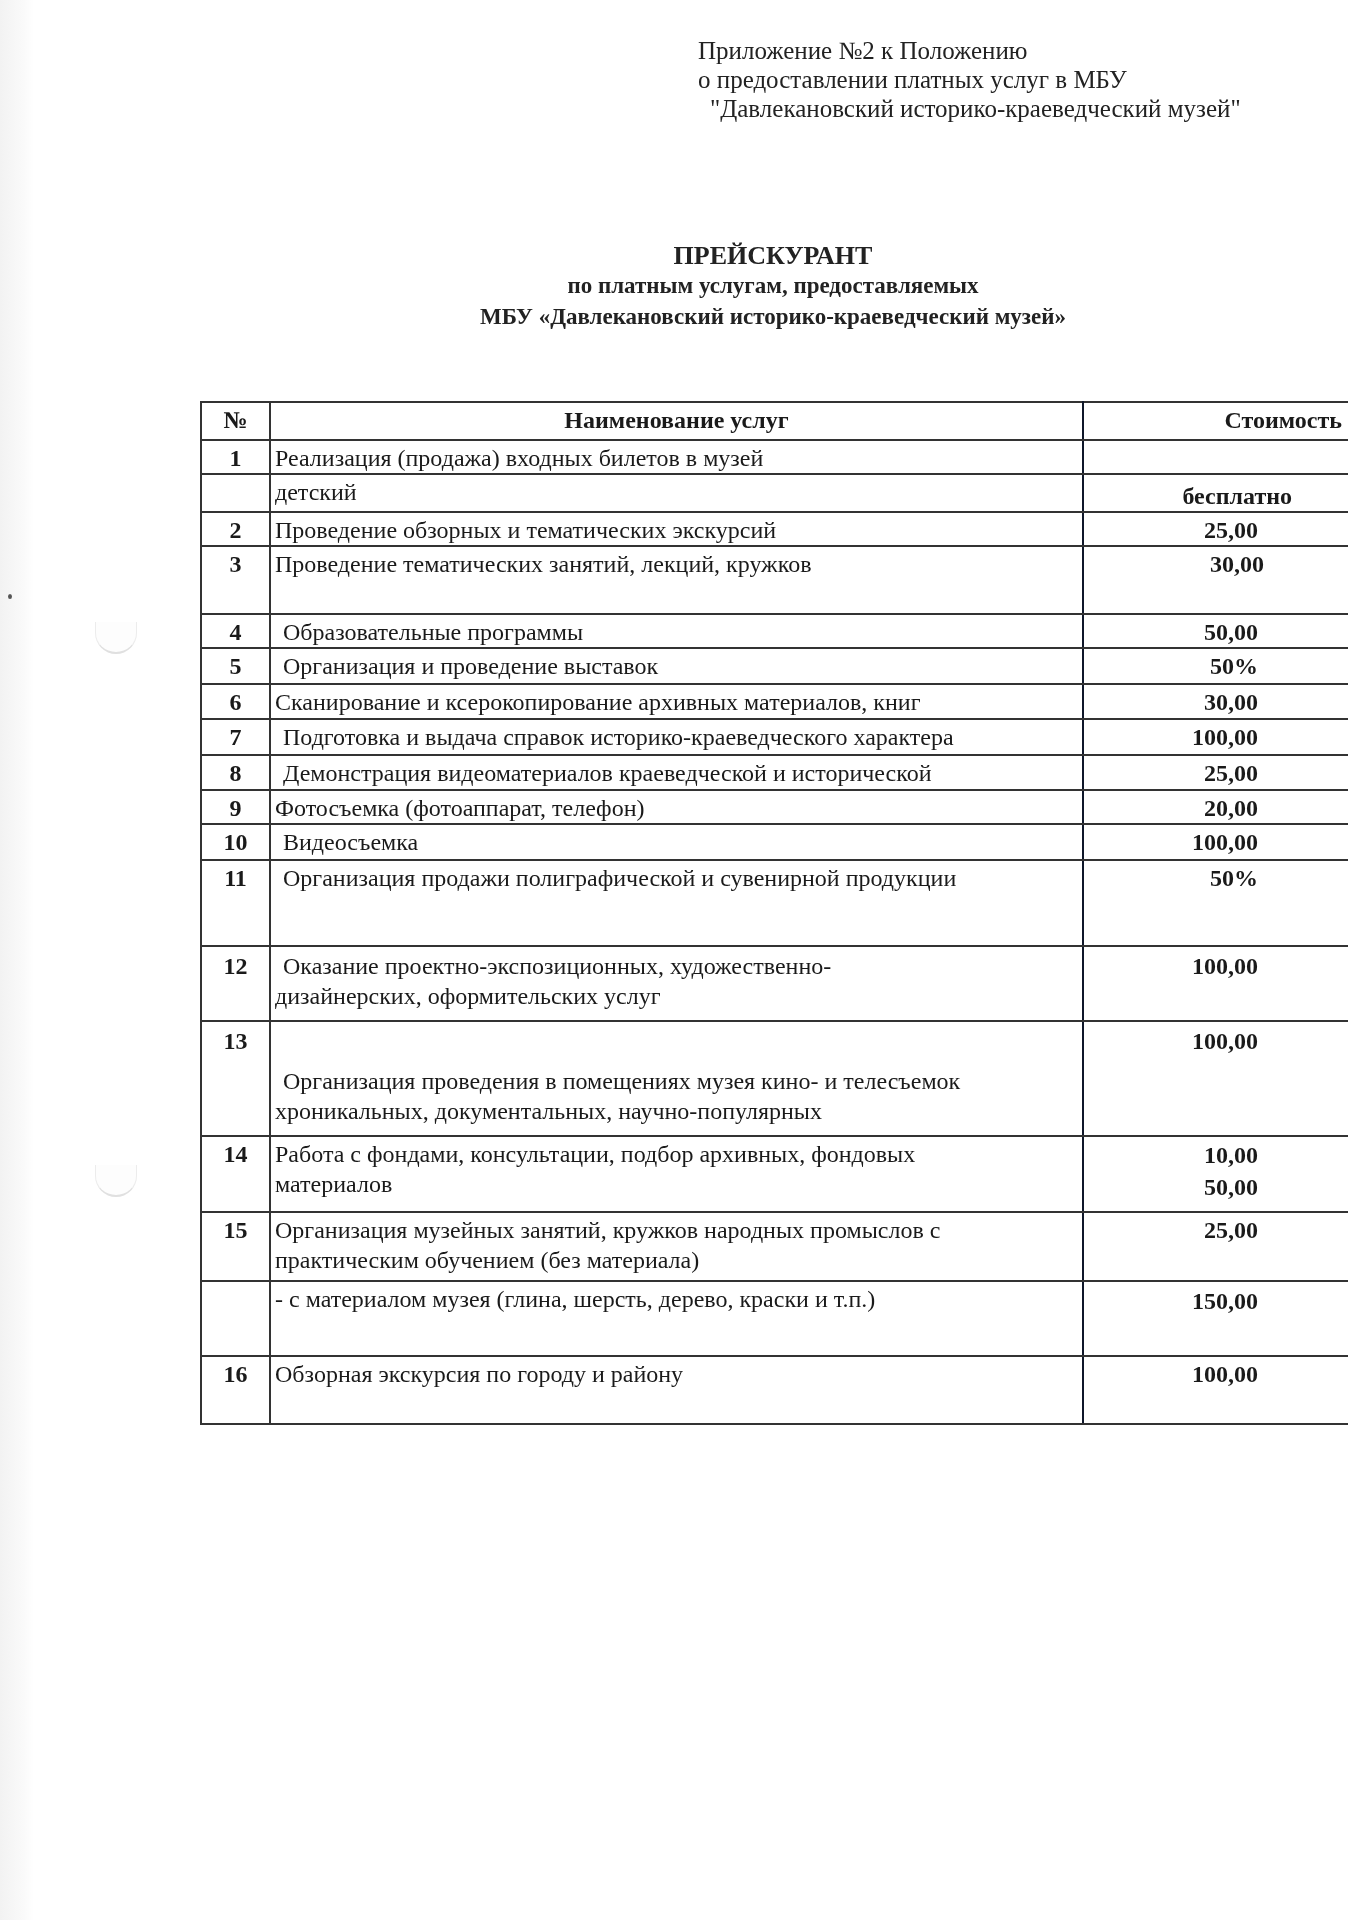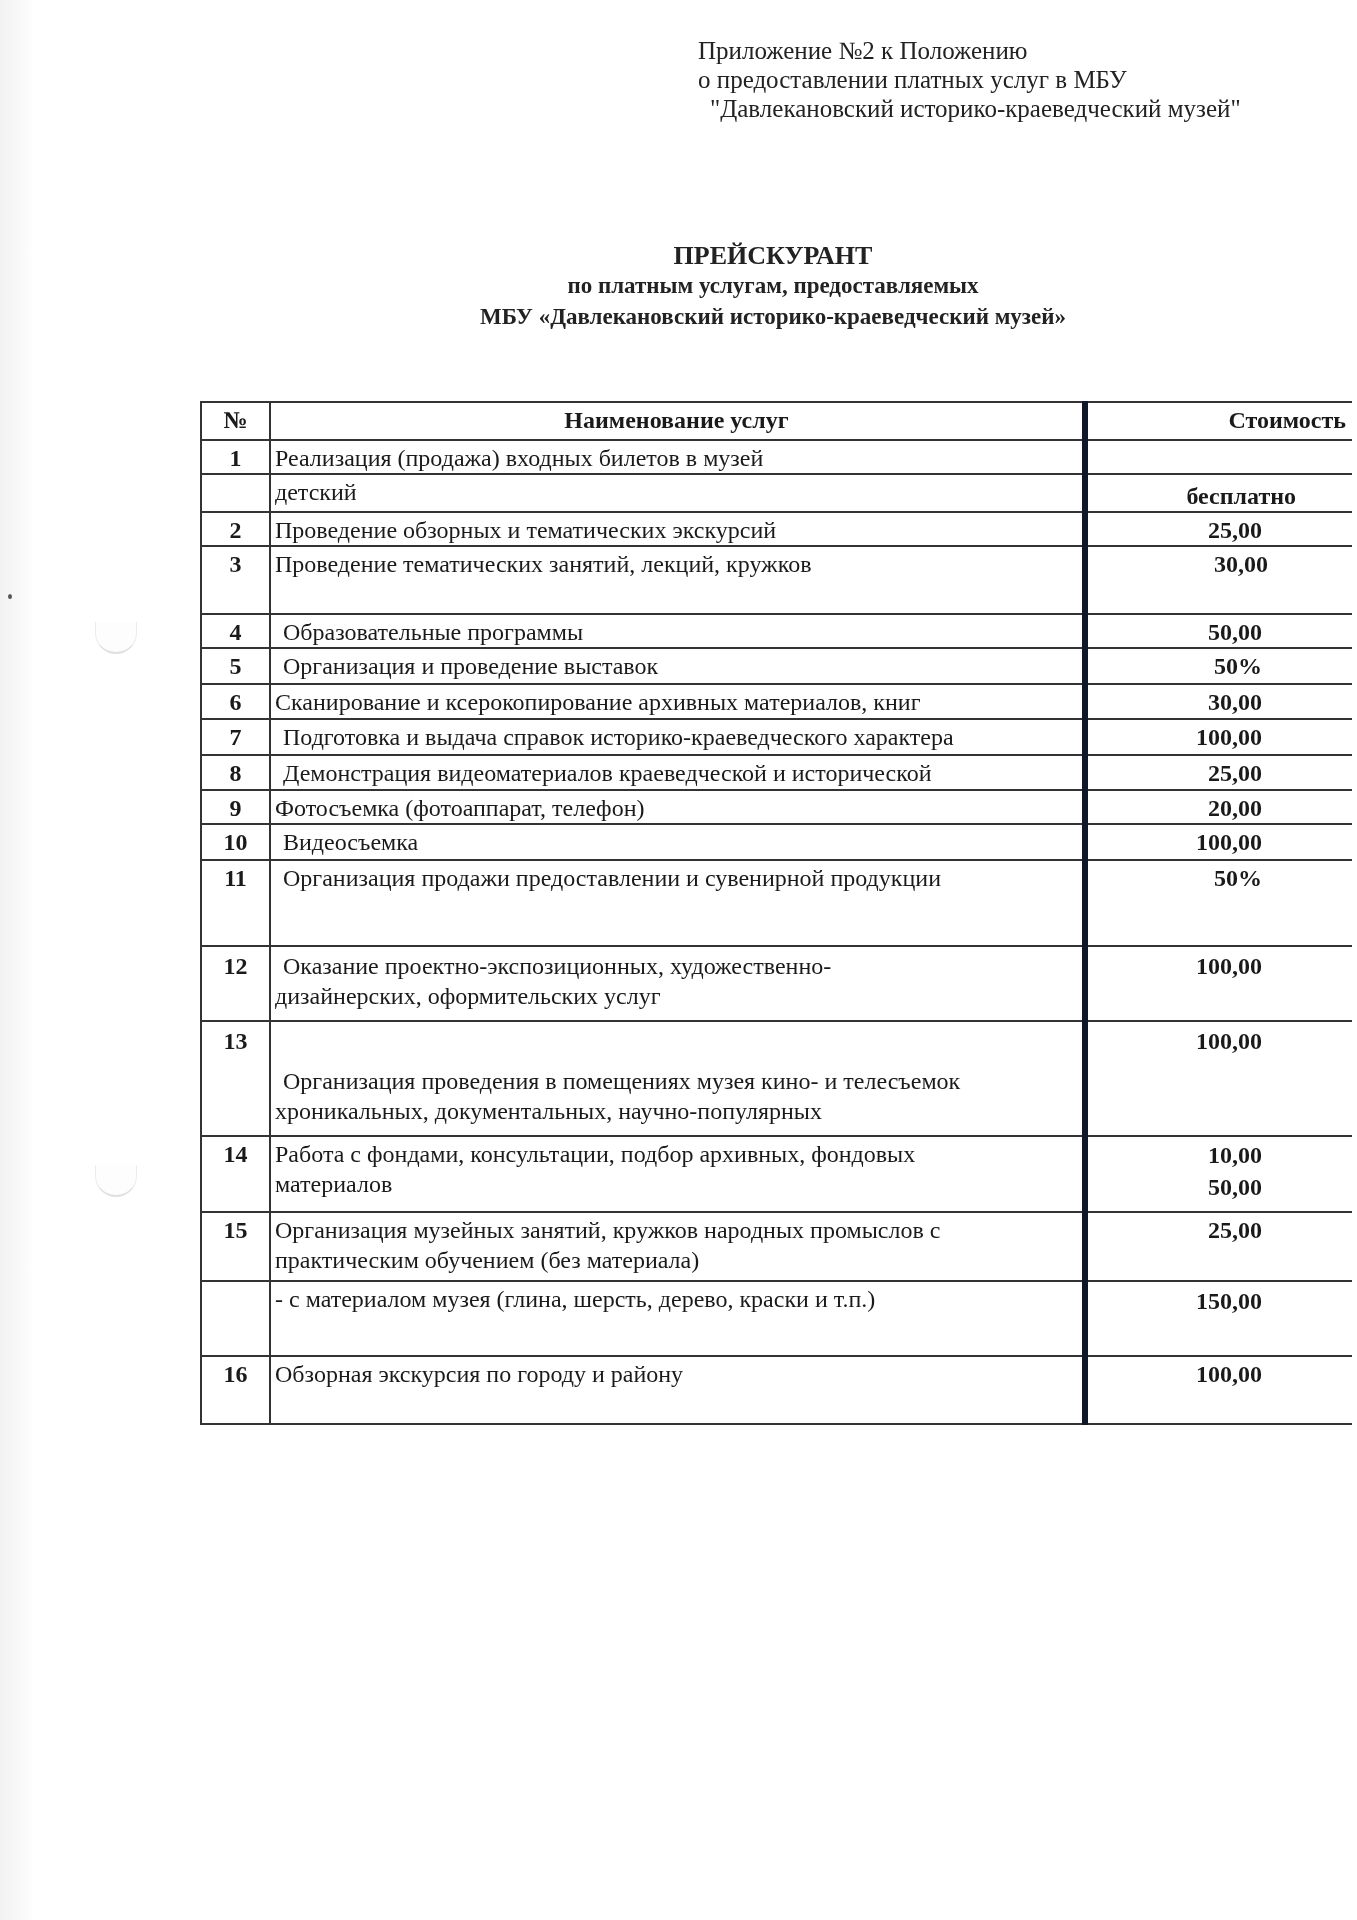--- a/index.html
+++ b/index.html
@@ -38,21 +38,21 @@
     .price-table {
       position: absolute; left: 200px; top: 401px;
       width: 1138px; border-collapse: collapse; table-layout: fixed;
       font-size: 24px;
     }
     .price-table td, .price-table th {
       border-top: 2px solid #333; border-bottom: 2px solid #333;
       padding: 0; vertical-align: top; overflow: hidden;
     }
     .price-table .c-num { width: 67px; border-left: 2px solid #333; border-right: 2px solid #333; text-align: center; font-weight: bold; }
-    .price-table .c-name { width: 811px; border-right: 6px solid #0f172a; padding-left: 4px; border-radius: 10px; }
+    .price-table .c-name { width: 811px; border-right: 2px solid #0f172a; padding-left: 4px; border-radius: 10px; }
     .price-table .c-cost { width: 258px; font-weight: bold; text-align: right; padding-right: 90px; }
     .price-table th { font-weight: bold; font-size: 24px; line-height: 34px; }
     .price-table th.c-name { text-align: center; padding-left: 0; }
     .price-table th.c-cost { text-align: right; padding-right: 6px; }
     .cell-inner { line-height: 30px; padding-top: 2px; }
     .indent { padding-left: 8px; }
     .clip { overflow: hidden; }
     .cost-lines div { line-height: 32px; }
   </style>
 </head>
@@ -214,21 +214,21 @@
       <td class="c-cost">
           <div class="cell-inner">100,00</div>
         </td>
     </tr>
 
     <tr style="height:86px;">
       <td class="c-num">
           <div class="cell-inner">11</div>
         </td>
       <td class="c-name">
-          <div class="cell-inner indent">Организация продажи предоставлении и сувенирной продукции</div>
+          <div class="cell-inner indent">Организация продажи полиграфической и сувенирной продукции</div>
         </td>
       <td class="c-cost">
           <div class="cell-inner">50%</div>
         </td>
     </tr>
 
     <tr style="height:75px;">
       <td class="c-num">
           <div class="cell-inner" style="padding-top:4px;">12</div>
         </td>

